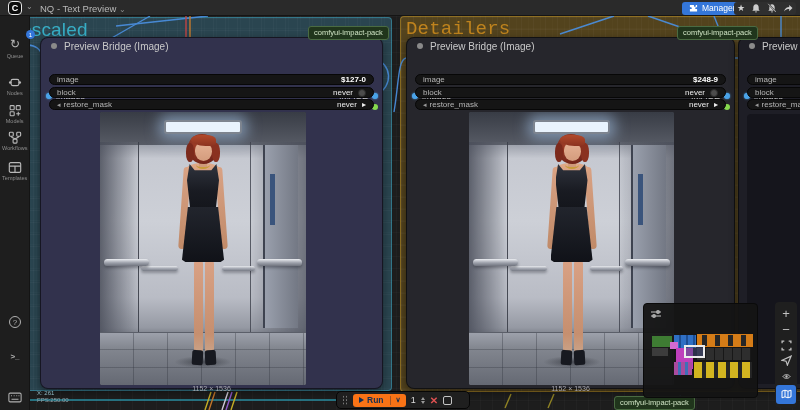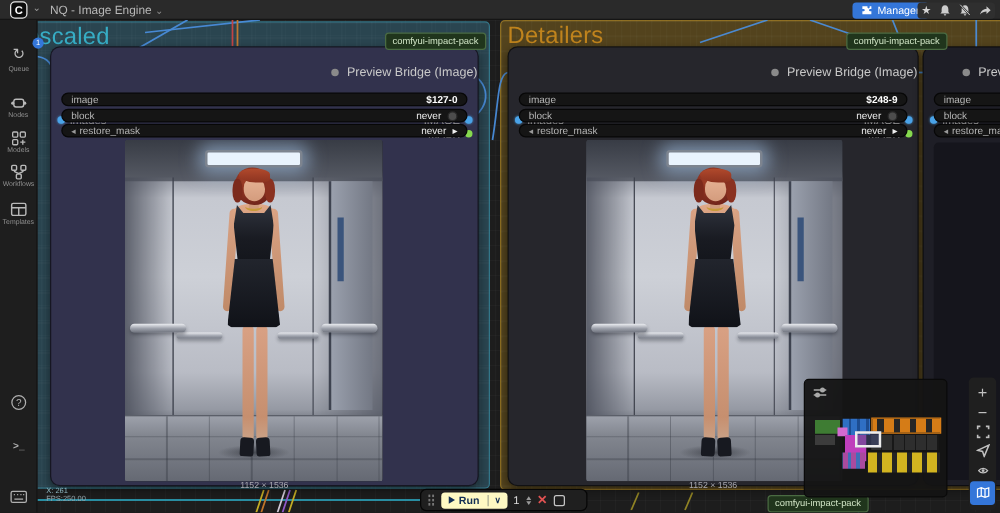--- a/index.html
+++ b/index.html
@@ -20,33 +20,33 @@
       linear-gradient(rgba(255,255,255,0.03) 1px, transparent 1px),
       linear-gradient(90deg, rgba(255,255,255,0.03) 1px, transparent 1px);
     background-size:12px 12px; }
   .group-upscaled { left:-40px; top:17px; width:432px; height:374px;
     background-color:rgba(62,130,158,0.40); border:1px solid rgba(60,160,185,0.55); }
   .group-detailers { left:400px; top:16px; width:405px; height:376px;
     background-color:rgba(170,128,28,0.38); border:1px solid rgba(190,145,40,0.55); }
   .group-title { position:absolute; top:1px; font-size:19px; letter-spacing:.2px; opacity:.92;
     white-space:nowrap; }
   .group-upscaled .group-title { left:46px; color:#38b6cf; }
-  .group-detailers .group-title { left:5px; color:#c9891d; }
+  .group-detailers .group-title { left:5px; color:#c9891d;font-family:Liberation Mono, monospace; }
 
   
   svg.wires { position:absolute; left:0; top:0; z-index:2; pointer-events:none; }
 
   
   .node { position:absolute; z-index:5; border-radius:8px; border:1px solid rgba(0,0,0,0.55);
     box-shadow:0 3px 8px rgba(0,0,0,0.45); }
   .node1 { left:40px; top:37px; width:343px; height:352px; background:#32324d; }
   .node2 { left:406px; top:37px; width:329px; height:352px; background:#26262c; }
   .node3 { left:738px; top:37px; width:150px; height:352px; background:#1e1e26; }
-  .node-head { position:absolute; left:0; top:12px; right:0; height:16px; display:flex;
-    align-items:center; gap:7px; padding-left:10px;justify-content:flex-end; }
+  .node-head { position:absolute; left:0; top:0; right:0; height:16px; display:flex;
+    align-items:center; gap:7px; padding-left:10px; }
   .node-dot { width:6px; height:6px; border-radius:50%; background:#8a8a8a; flex:0 0 auto; }
   .node-title { font-size:10px; color:#c9c9c9; white-space:nowrap; }
   .slot { position:absolute; display:flex; align-items:center; gap:4px; font-size:9px; color:#c6c6c6; }
   .slot-in { left:5px; top:53px; }
   .slot-out1 { right:4px; top:53px; flex-direction:row-reverse; }
   .slot-out2 { right:4px; top:64px; flex-direction:row-reverse; }
   .sdot { width:6px; height:6px; border-radius:50%; }
   .sdot-blue { background:#4aa3e8; box-shadow:0 0 2px #4aa3e8; }
   .sdot-green { background:#86d94e; }
   .pill { position:absolute; left:8px; right:8px; height:11px; background:#151515;
@@ -162,21 +162,21 @@
     border-radius:50%; color:#fff; font-size:6px; display:flex; align-items:center;
     justify-content:center; }
   .sb-glyph { font-size:12px; line-height:12px; }
 
   
   .run-bar { position:absolute; left:336px; top:391px; width:134px; height:18px; background:#1f1f1f;
     border:1px solid #060606; border-radius:5px; z-index:25; display:flex; align-items:center;
     padding:0 5px; gap:5px; }
   .drag-dots { width:6px; height:10px;
     background-image:radial-gradient(circle, #777 0.8px, transparent 1px); background-size:3px 3.4px; }
-  .run-btn { height:13px; background:#fef9c3; border-radius:3px; display:flex; align-items:center; }
+  .run-btn { height:13px; background:#f97316; border-radius:3px; display:flex; align-items:center; }
   .run-main { display:flex; align-items:center; gap:3px; padding:0 6px; color:#132f55;
     font-size:8.5px; font-weight:bold; }
   .play-tri { width:0; height:0; border-top:3.5px solid transparent; border-bottom:3.5px solid transparent;
     border-left:5px solid #132f55; }
   .run-split { width:1px; height:9px; background:rgba(10,30,60,0.35); }
   .run-chev { padding:0 5px; color:#132f55; font-size:7px; font-weight:bold; }
   .batch-count { color:#dddddd; font-size:9px; }
   .spinner { display:flex; flex-direction:column; gap:1px; }
   .spin-up { width:0; height:0; border-left:2.5px solid transparent; border-right:2.5px solid transparent; border-bottom:3px solid #9a9a9a; }
   .spin-dn { width:0; height:0; border-left:2.5px solid transparent; border-right:2.5px solid transparent; border-top:3px solid #9a9a9a; }
@@ -423,21 +423,21 @@
   <div class="node3-body"></div>
 </div>
 
 <div class="pack-badge badge1">comfyui-impact-pack</div>
 <div class="pack-badge badge2">comfyui-impact-pack</div>
 <div class="pack-badge badge3">comfyui-impact-pack</div>
 
 <div class="topbar">
   <div class="logo">C</div>
   <div class="logo-chev">⌄</div>
-  <div class="wf-name"><span>NQ - Image Engine</span> <span class="wf-chev">⌄</span></div>
+  <div class="wf-name"><span>NQ - Text Preview</span> <span class="wf-chev">⌄</span></div>
   <div class="manager-btn">
     <svg width="9" height="9" viewBox="0 0 10 10">
         <path d="M3.5 1 h2 v1.1 a1 1 0 0 0 2 0 V1 H9 v2.6 H7.9 a1 1 0 0 0 0 2 H9 V8.2 H1 V5.6 h1.1 a1 1 0 0 0 0 -2 H1 V1 Z" fill="#ffffff"></path>
       </svg>
     <span>Manager</span>
   </div>
   <div class="top-icons">
     <span class="ic">★</span>
     <span class="ic">
       <svg width="10" height="10" viewBox="0 0 10 10">

